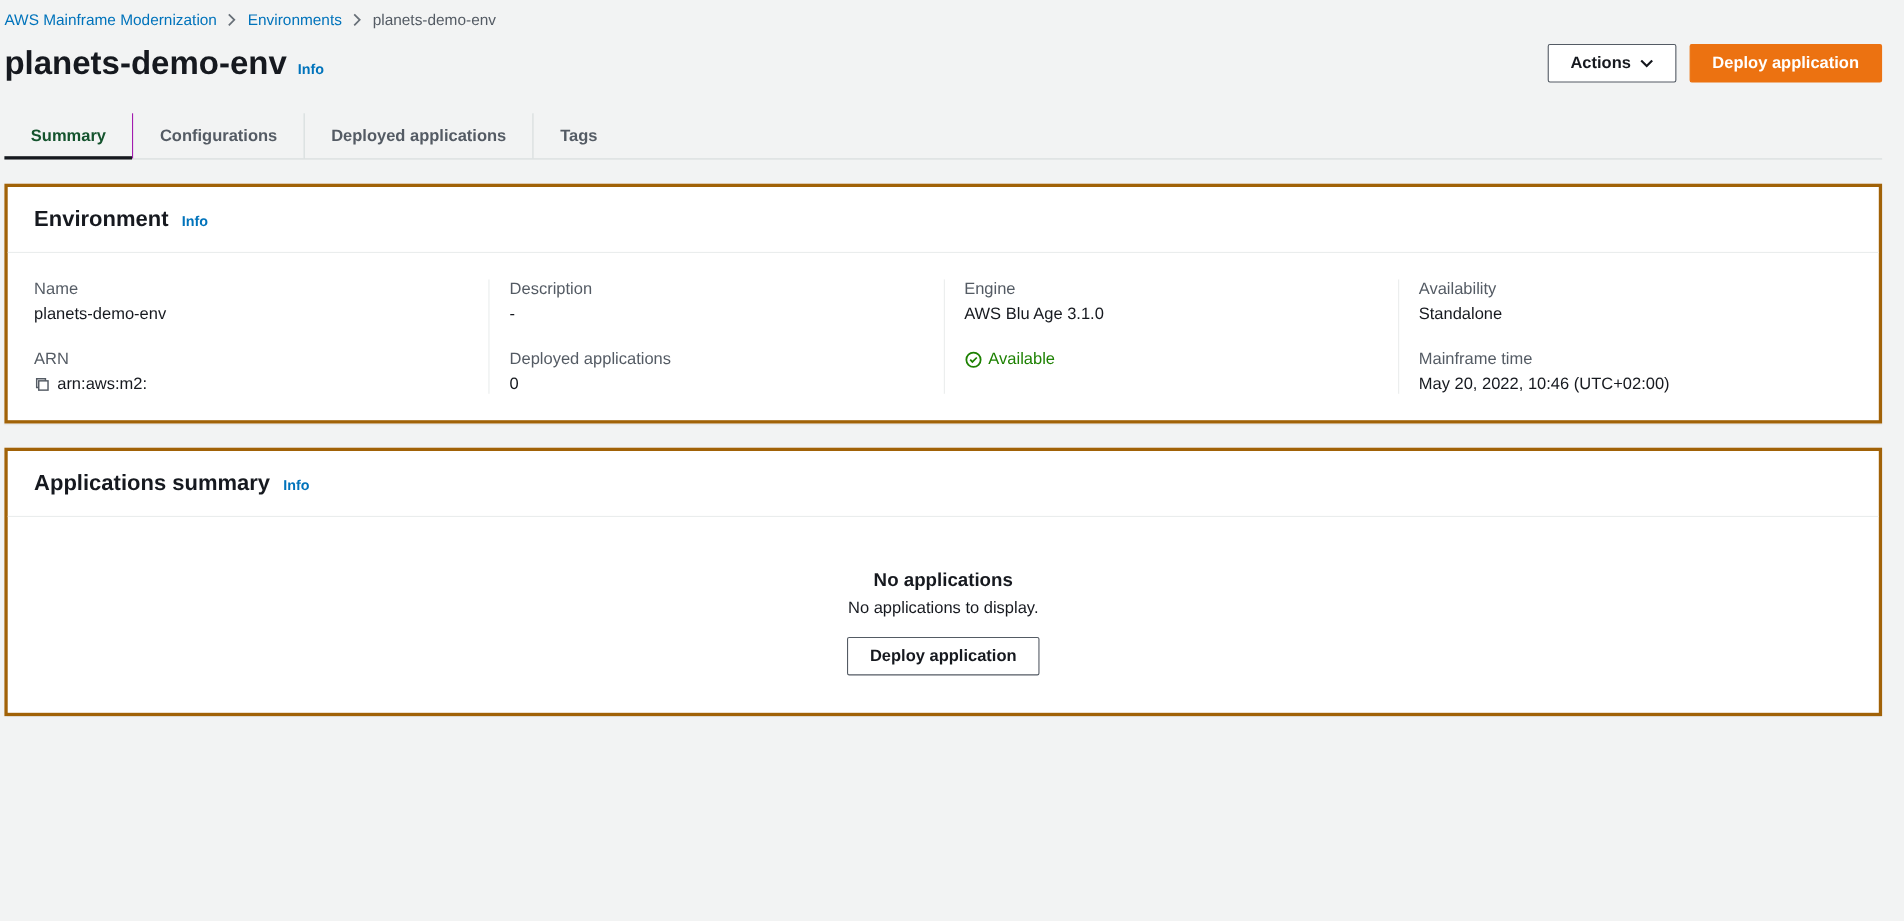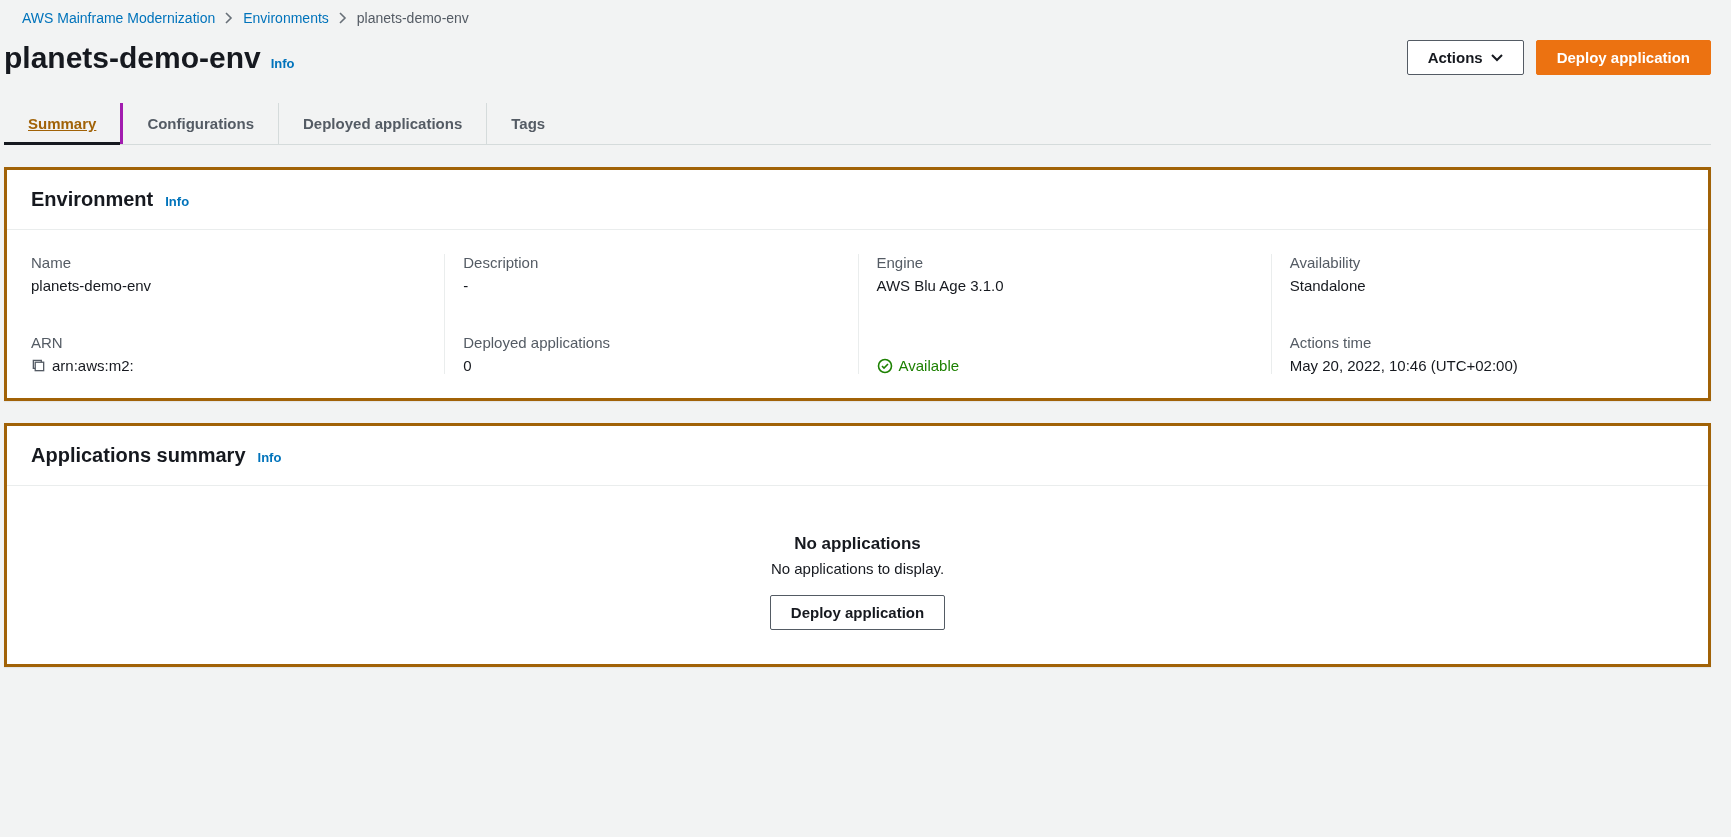--- a/index.html
+++ b/index.html
@@ -12,21 +12,20 @@
   }
   a { color: #0073bb; text-decoration: none; }
 
   
   .breadcrumb {
     display: flex;
     align-items: center;
     gap: 10px;
     padding: 10px 0 14px 0;
     font-size: 14px;
-    margin-left: 18px;
   }
   .breadcrumb .sep { color: #687078; display:inline-flex; }
   .breadcrumb .current { color: #545b64; }
 
   
   .header-row {
     display: flex;
     justify-content: space-between;
     align-items: center;
     margin-bottom: 28px;
@@ -61,23 +60,22 @@
   .tab {
     padding: 12px 24px;
     font-size:15px;
     font-weight:700;
     color:#545b64;
     border-right:1px solid #d5dbdb;
     cursor:pointer;
     position:relative;
   }
   .tab.active {
-    color:#a16207;
-    border-right:3px solid #a21caf;
-    text-decoration:underline;
+    color:#14532d;
+    border-right:1px solid #a21caf;
   }
   .tab.active::after {
     content:"";
     position:absolute;
     left:0; right:0; bottom:-1px;
     height:3px;
     background:#16191f;
   }
 
   
@@ -95,21 +93,21 @@
   .panel-header h2 { font-size:20px; font-weight:700; }
   .panel-body { padding: 24px; }
 
   
   .detail-grid {
     display:grid;
     grid-template-columns: repeat(4, 1fr);
     column-gap: 0;
     row-gap: 28px;
   }
-  .detail-col { padding: 0 18px; border-left:1px solid #eaeded; display:flex; flex-direction:column; gap:40px;justify-content:space-between;}
+  .detail-col { padding: 0 18px; border-left:1px solid #eaeded; display:flex; flex-direction:column; gap:24px;}
   .detail-col:first-child { border-left:none; padding-left:0; }
   .detail-item .label { color:#545b64; font-size:15px; margin-bottom:6px; }
   .detail-item .value { font-size:15px; color:#16191f; display:flex; align-items:center; gap:6px;}
 
   .status-available { color:#1d8102; font-weight:400; display:inline-flex; align-items:center; gap:6px;}
   .copy-icon { display:inline-flex; }
 
   
   .empty-state {
     text-align:center;
@@ -222,21 +220,21 @@
           </div>
         </div>
       </div>
 
       <div class="detail-col">
         <div class="detail-item">
           <div class="label">Availability</div>
           <div class="value">Standalone</div>
         </div>
         <div class="detail-item">
-          <div class="label">Actions time</div>
+          <div class="label">Mainframe time</div>
           <div class="value">May 20, 2022, 10:46 (UTC+02:00)</div>
         </div>
       </div>
     </div>
   </div>
 </div>
 
 <div class="panel">
   <div class="panel-header">
     <h2>Applications summary</h2>

